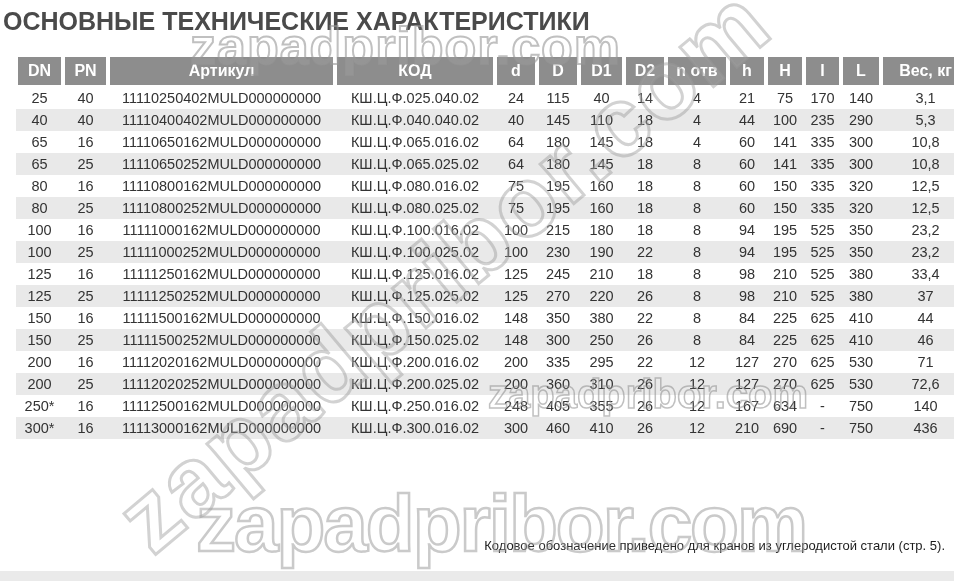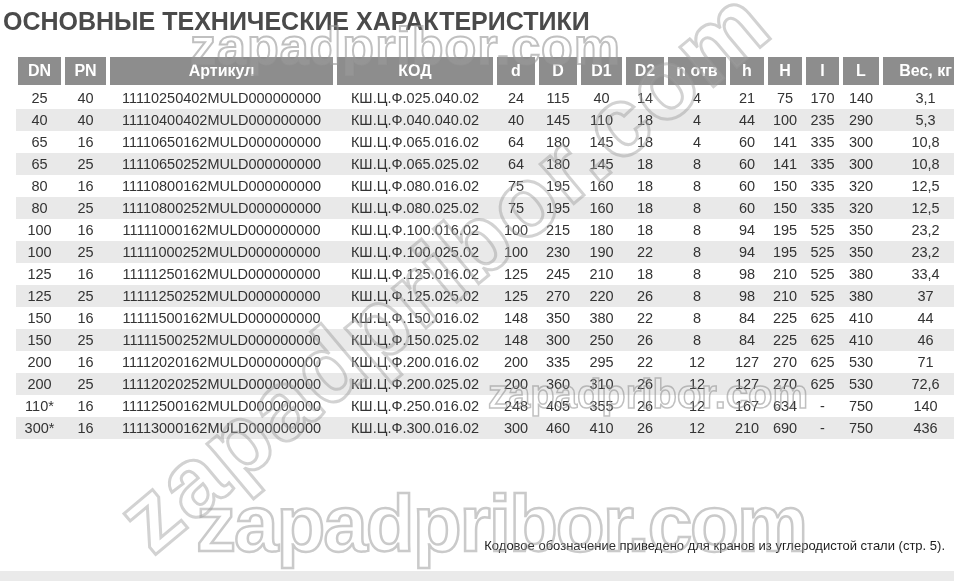--- a/index.html
+++ b/index.html
@@ -325,21 +325,21 @@
           <td>310</td>
           <td>26</td>
           <td>12</td>
           <td>127</td>
           <td>270</td>
           <td>625</td>
           <td>530</td>
           <td>72,6</td>
         </tr>
         <tr>
-          <td>110*</td>
+          <td>250*</td>
           <td>16</td>
           <td>11112500162MULD000000000</td>
           <td>КШ.Ц.Ф.250.016.02</td>
           <td>248</td>
           <td>405</td>
           <td>355</td>
           <td>26</td>
           <td>12</td>
           <td>167</td>
           <td>634</td>

